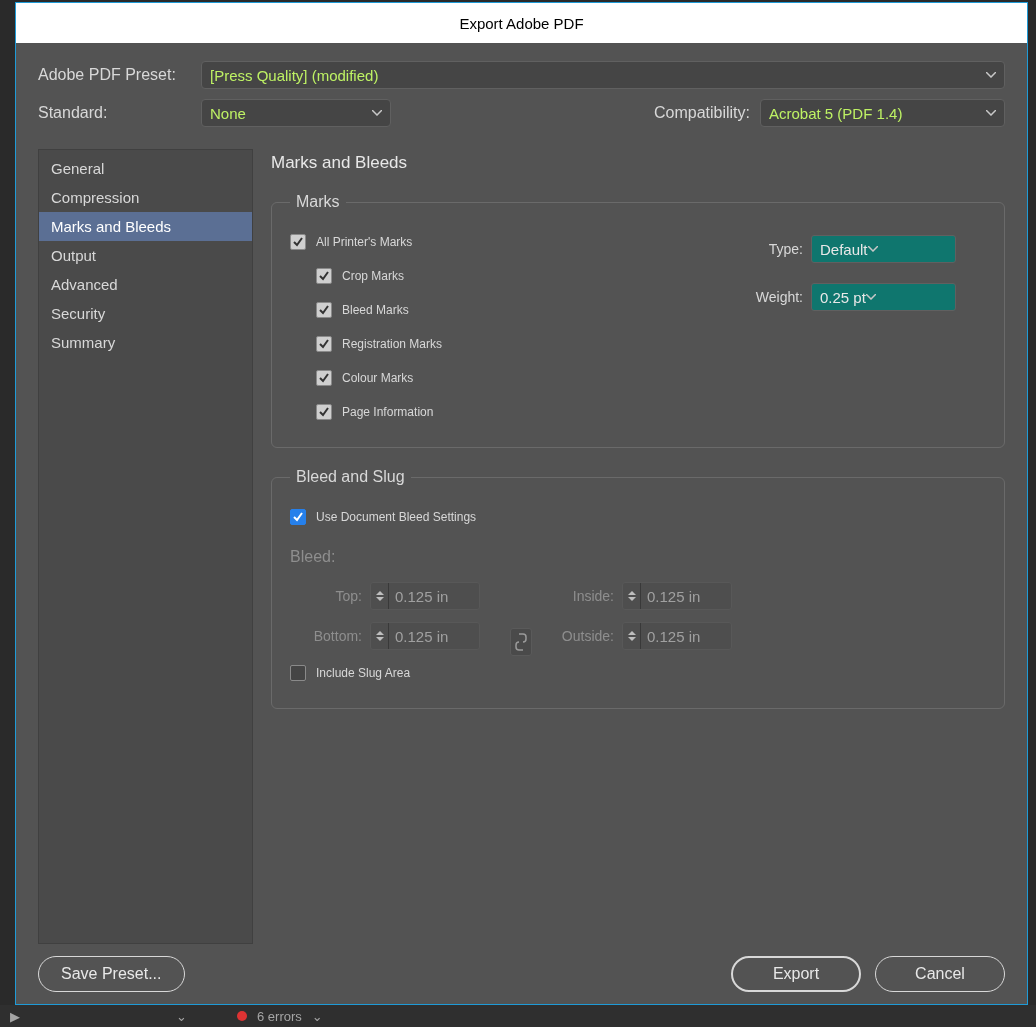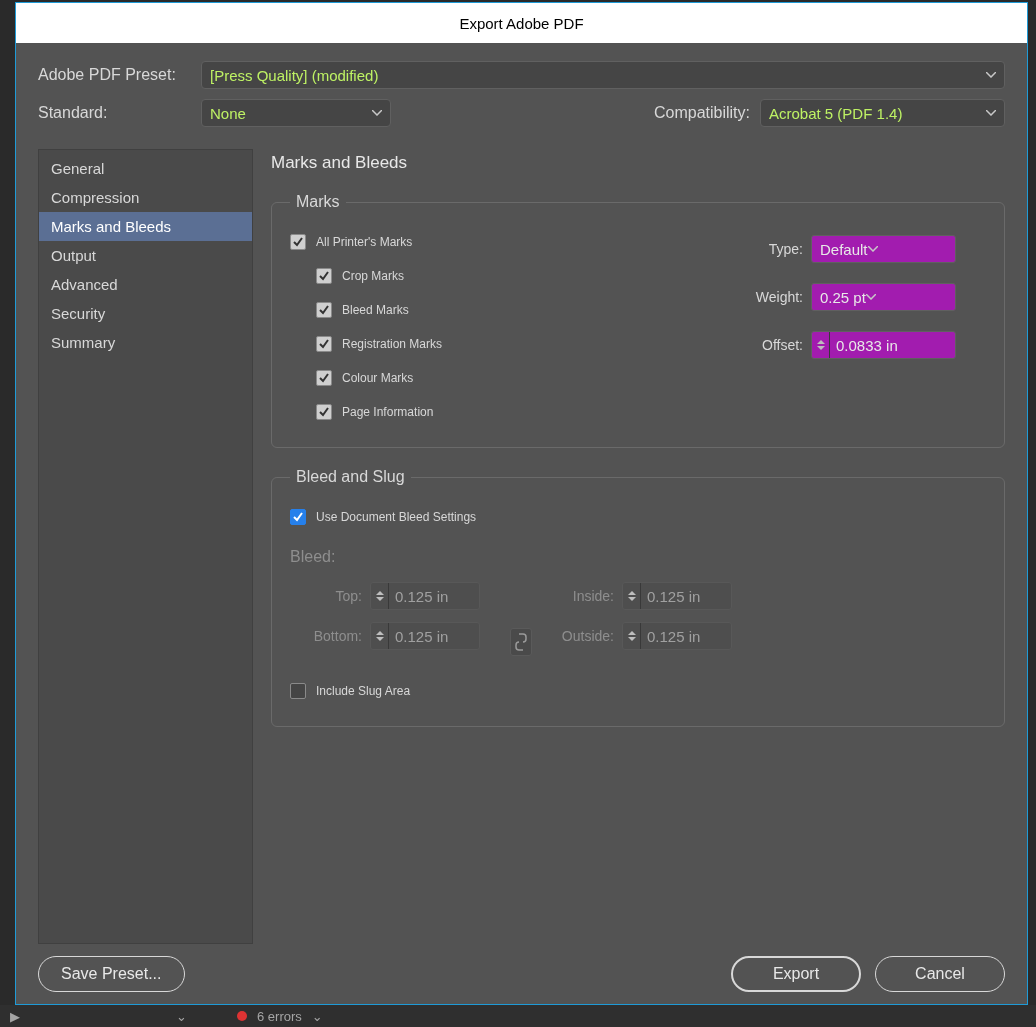--- a/index.html
+++ b/index.html
@@ -151,21 +151,21 @@
     border-color: #2680eb;
   }
   .checkbox svg { display:block; }
   .indent { margin-left: 26px; }
   .field-label {
     text-align: right;
     padding-right: 8px;
     font-size: 14px;
   }
   .num-field, .sel-field {
-    background: #a21caf;
+    background: #0f766e;
     border: 1px solid #606060;
     border-radius: 3px;
     height: 28px;
     display: flex;
     align-items: center;
     color: #e8e8e8;
     font-size: 15px;
   }
   .sel-field { padding: 0 8px; position: relative; }
   .num-field {
@@ -370,30 +370,20 @@
               </div>
               <div class="marks-right-row">
                 <div class="field-label">Weight:</div>
                 <div class="sel-field">
                   <span>0.25 pt</span>
                   <span class="chev">
                       <svg width="10" height="6">
                         <polyline points="0,0 5,5 10,0" fill="none" stroke="#c8c8c8" stroke-width="1.5"></polyline>
                       </svg>
                     </span>
-                </div>
-              </div>
-              <div class="marks-right-row">
-                <div class="field-label">Offset:</div>
-                <div class="num-field">
-                  <span class="spinner">
-                      <span class="tri up"></span>
-                      <span class="tri down"></span>
-                    </span>
-                  <span>0.0833 in</span>
                 </div>
               </div>
             </div>
           </div>
         </fieldset>
 
         <fieldset class="group">
           <legend>Bleed and Slug</legend>
 
           <div class="check-row">
@@ -452,21 +442,21 @@
                   <span class="spinner">
                       <span class="tri up"></span>
                       <span class="tri down"></span>
                     </span>
                   <span>0.125 in</span>
                 </div>
               </div>
             </div>
           </div>
 
-          <div class="check-row" style="margin-top:18px;">
+          <div class="check-row" style="">
             <span class="checkbox"></span>
             <span>Include Slug Area</span>
           </div>
         </fieldset>
       </div>
     </div>
 
     <div class="footer">
       <div class="btn">
           <span>Save Preset...</span>

